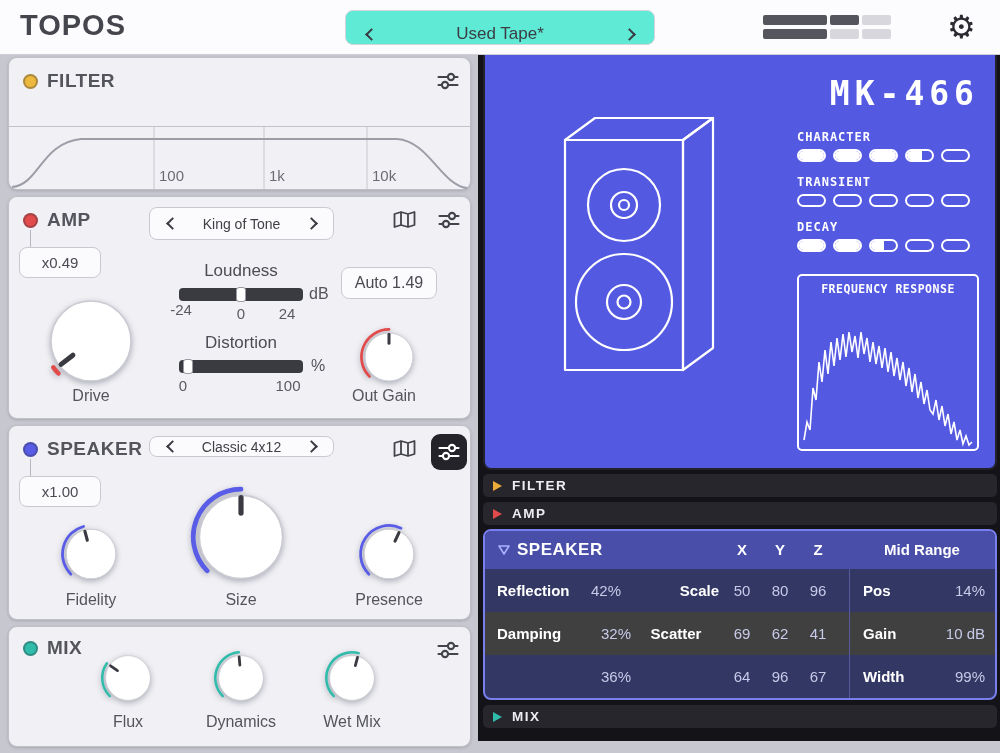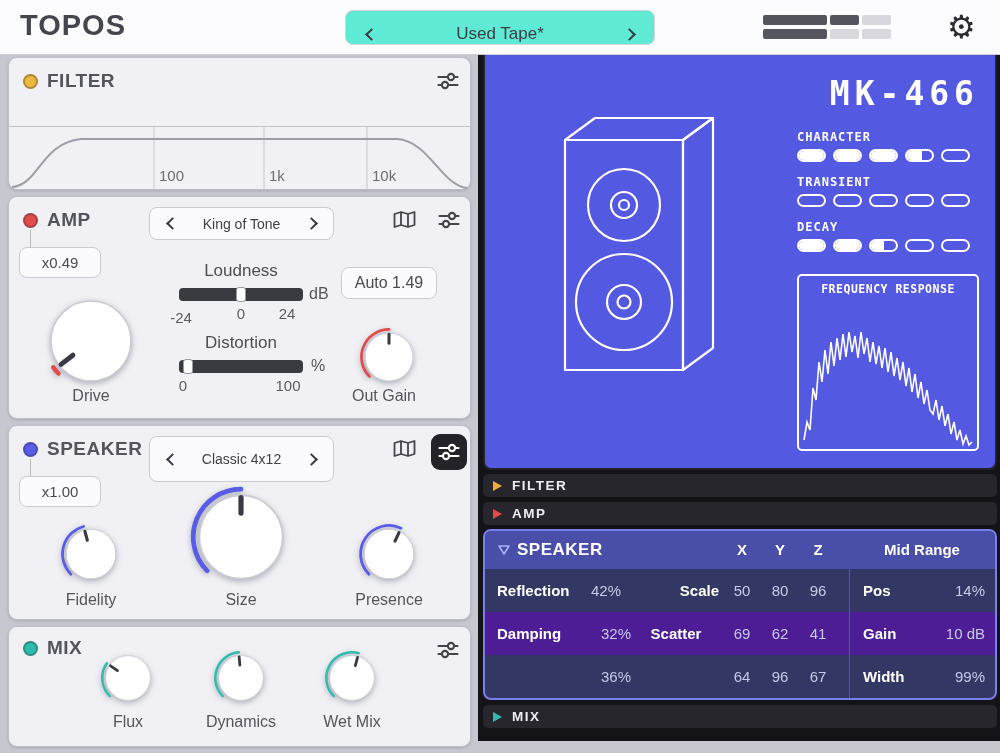--- a/index.html
+++ b/index.html
@@ -75,21 +75,21 @@
 .tri{width:0;height:0;border-top:5.5px solid transparent;border-bottom:5.5px solid transparent;border-left:9px solid #fff;margin-right:10px}
 .dbar span{font-size:13.5px;font-weight:bold;letter-spacing:1.5px;color:#ececf2}
 
 .ssec{position:absolute;left:5px;top:486px;width:514px;height:171px;background:#323763;border:2px solid #7a7fee;border-radius:8px;overflow:hidden}
 .shead{position:relative;height:38px;background:#494ea8}
 .stitle{position:absolute;left:32px;top:0;line-height:38px;font-size:17px;font-weight:bold;letter-spacing:.5px;color:#fff;cursor:pointer}
 .stri{position:absolute;left:13px;top:14px;cursor:pointer}
 .colh{position:absolute;top:0;line-height:38px;font-size:15px;font-weight:bold;color:#fff;text-align:center;width:38px}
 .mrh{position:absolute;left:364px;width:146px;top:0;line-height:38px;text-align:center;font-size:15px;font-weight:bold;color:#fff}
 .srow{position:relative;height:43px}
-.srow.dark{background:#4c1d95}
+.srow.dark{background:#404040}
 .cell{position:absolute;top:0;line-height:43px;font-size:15px}
 .lbl{font-weight:bold;color:#fff}
 .val{color:#c7cae9;cursor:pointer}
 .vdiv{position:absolute;left:364px;top:38px;bottom:0;width:1px;background:#565b9f}
 </style>
 </head>
 <body>
 
 <header class="topbar">
   <div class="logo">TOPOS</div>
@@ -181,21 +181,21 @@
     <circle class="face" cx="0" cy="0" r="40"></circle>
     <line class="tick" x1="0" y1="-38" x2="0" y2="-23" transform="rotate(-128)"></line>
   </svg>
   <div class="klabel" style="left:32px;top:190px;width:100px">Drive</div>
 
   <div class="grouplabel" style="left:162px;top:64px">Loudness</div>
   <div class="hslider" style="left:170px;top:91px">
     <span class="handle" style="left:57px"></span>
   </div>
   <span class="unit" style="left:300px;top:88px">dB</span>
-  <span class="scale" style="left:152px;top:112px">-24</span>
+  <span class="scale" style="left:152px;top:104px">-24</span>
   <span class="scale" style="left:212px;top:108px">0</span>
   <span class="scale" style="left:258px;top:108px">24</span>
 
   <div class="grouplabel" style="left:162px;top:136px">Distortion</div>
   <div class="hslider" style="left:170px;top:163px">
     <span class="handle" style="left:4px"></span>
   </div>
   <span class="unit" style="left:302px;top:160px">%</span>
   <span class="scale" style="left:154px;top:180px">0</span>
   <span class="scale" style="left:259px;top:180px">100</span>
@@ -205,21 +205,21 @@
     <path class="arc" style="stroke:#e14b4b" d="M -32.5 32.5 A 46 46 0 0 1 0 -46"></path>
     <circle class="face" cx="0" cy="0" r="40"></circle>
     <line class="tick" x1="0" y1="-38" x2="0" y2="-23"></line>
   </svg>
   <div class="klabel" style="left:325px;top:190px;width:100px">Out Gain</div>
 </section>
 
 <section class="panel" style="left:8px;top:425px;width:463px;height:195px">
   <span class="dot" style="background:#585ce6"></span>
   <h2 class="ptitle">SPEAKER</h2>
-  <div class="pill" style="left:140px;top:10px;width:185px;height:46px">
+  <div class="pill" style="left:140px;top:10px;width:185px;height:21px">
     <span class="chevbtn">
         <i class="chev left"></i>
       </span>
     <span class="plabel">Classic 4x12</span>
     <span class="chevbtn">
         <i class="chev right"></i>
       </span>
   </div>
   <svg class="iconbtn bookicon" style="left:384px;top:13px" width="23" height="19" viewBox="0 0 23 19">
     <path d="M1.5,4 L8,2 L15,4 L21.5,2 L21.5,15 L15,17 L8,15 L1.5,17 Z M8,2 L8,15 M15,4 L15,17"></path>

